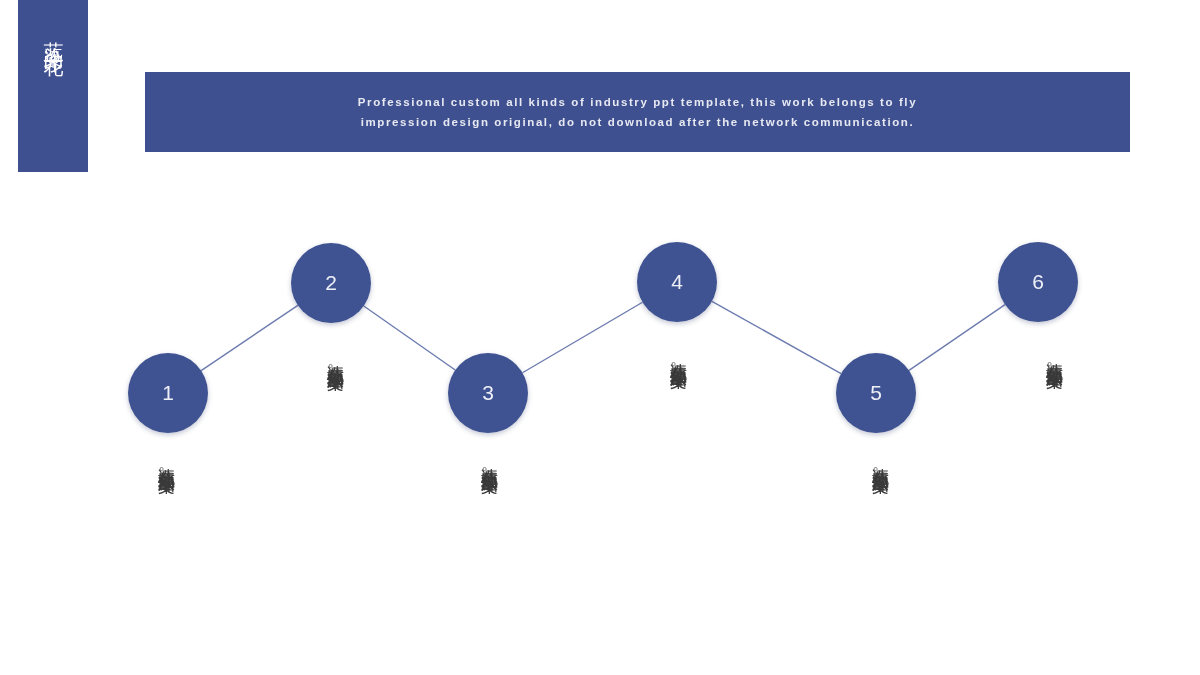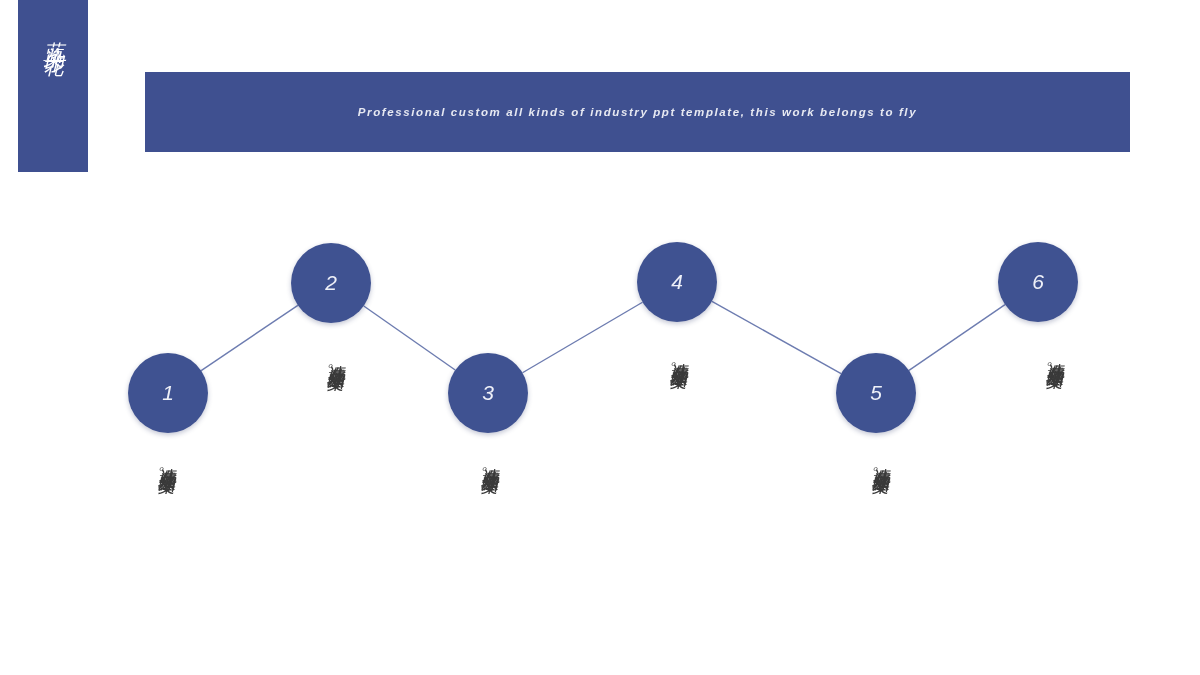--- a/index.html
+++ b/index.html
@@ -7,21 +7,20 @@
     padding: 0;
     background: #ffffff;
   }
   #slide {
     position: relative;
     width: 1200px;
     height: 675px;
     background: #ffffff;
     overflow: hidden;
     font-family: "Liberation Sans", "DejaVu Sans", sans-serif;
-    font-style: italic;
   }
 
   
   .side-strip {
     position: absolute;
     left: 18px;
     top: 0px;
     width: 70px;
     height: 172px;
     background: #3f5090;
@@ -113,20 +112,21 @@
 
 <div id="slide">
 
   <div class="side-strip">
     <div class="side-strip-text">蓝染印花</div>
   </div>
 
   <div class="banner">
     <div class="banner-text">
       <span>Professional custom all kinds of industry ppt template, this work belongs to fly</span><br>
+      <span>impression design original, do not download after the network communication.</span>
     </div>
   </div>
 
   <div class="diagram">
     <svg class="connector-layer" id="connector-layer" viewBox="0 0 1200 675">
         <line x1="201.1563049363971" y1="370.624579490775" x2="297.8436950636029" y2="305.375420509225" stroke="#6d7cb0" stroke-width="1.4"></line>
         <line x1="363.7594710542397" y1="305.9524956430979" x2="455.2405289457603" y2="370.0475043569021" stroke="#6d7cb0" stroke-width="1.4"></line>
         <line x1="522.4914344197615" y1="372.74312581696546" x2="642.5085655802385" y2="302.25687418303454" stroke="#6d7cb0" stroke-width="1.4"></line>
         <line x1="711.933118839865" y1="301.48530749359304" x2="841.066881160135" y2="373.51469250640696" stroke="#6d7cb0" stroke-width="1.4"></line>
         <line x1="908.9972948928399" y1="370.3907423882393" x2="1005.0027051071601" y2="304.6092576117607" stroke="#6d7cb0" stroke-width="1.4"></line>

